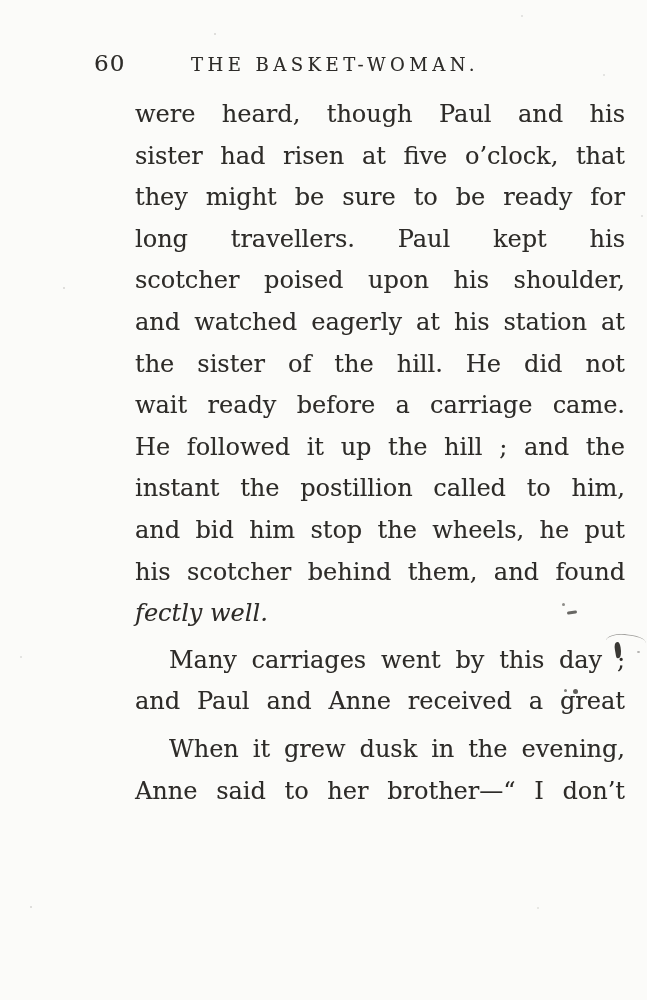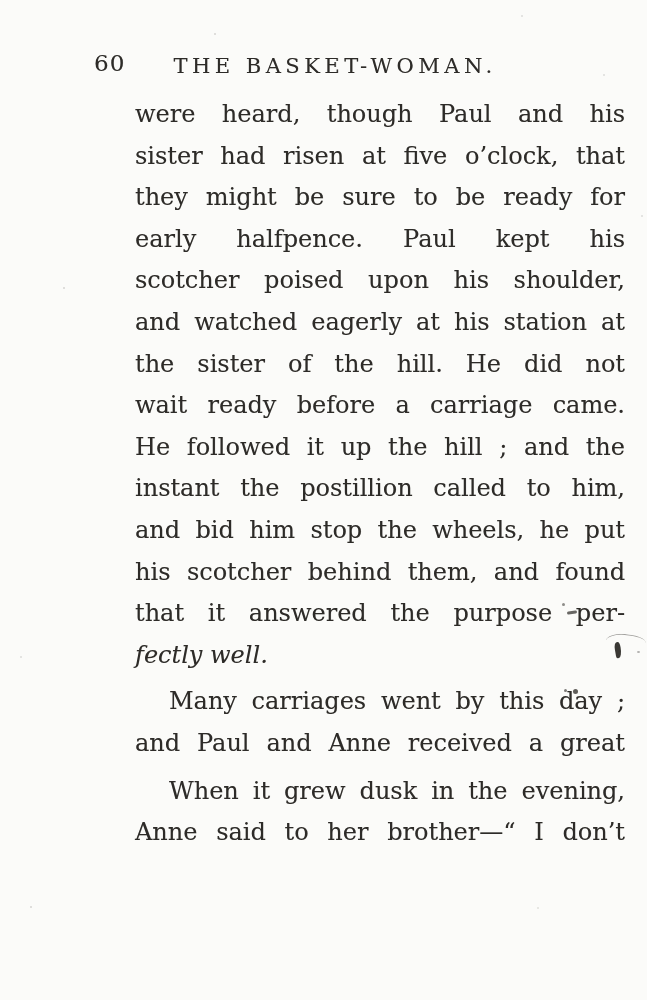--- a/index.html
+++ b/index.html
@@ -32,21 +32,21 @@
     left: 4px;
     top: 4px;
     font-size: 23px;
     letter-spacing: 1px;
     text-shadow: 0.3px 0.3px 0 rgba(45,43,40,0.35);
   }
   .running-title {
     display: block;
     text-align: center;
     padding-top: 8px;
-    font-size: 21px;
+    font-size: 18px;
     letter-spacing: 4.5px;
     text-shadow: 0.3px 0.3px 0 rgba(45,43,40,0.35);
   }
 
   
   .body {
     position: absolute;
     left: 90px;
     top: 94px;
     width: 490px;
@@ -100,30 +100,29 @@
     <span class="pagenum">60</span>
     <span class="running-title">THE BASKET-WOMAN.</span>
   </header>
 
   <main class="body">
 
     <section class="para p1">
       <div class="line">were heard, though Paul and his</div>
       <div class="line">sister had risen at five o’clock, that</div>
       <div class="line">they might be sure to be ready for</div>
-      <div class="line">early halfpence. Paul kept his</div>
+      <div class="line">long travellers. Paul kept his</div>
       <div class="line">scotcher poised upon his shoulder,</div>
       <div class="line">and watched eagerly at his station at</div>
       <div class="line">the sister of the hill. He did not</div>
       <div class="line">wait ready before a carriage came.</div>
       <div class="line">He followed it up the hill ; and the</div>
       <div class="line">instant the postillion called to him,</div>
       <div class="line">and bid him stop the wheels, he put</div>
       <div class="line">his scotcher behind them, and found</div>
-      <div class="line">that it answered the purpose per-</div>
       <div class="line nj">fectly well.</div>
     </section>
 
     <section class="para p2">
       <div class="line ind">Many carriages went by this day ;</div>
       <div class="line">and Paul and Anne received a great</div>
     </section>
 
     <section class="para p3">
       <div class="line ind">When it grew dusk in the evening,</div>

